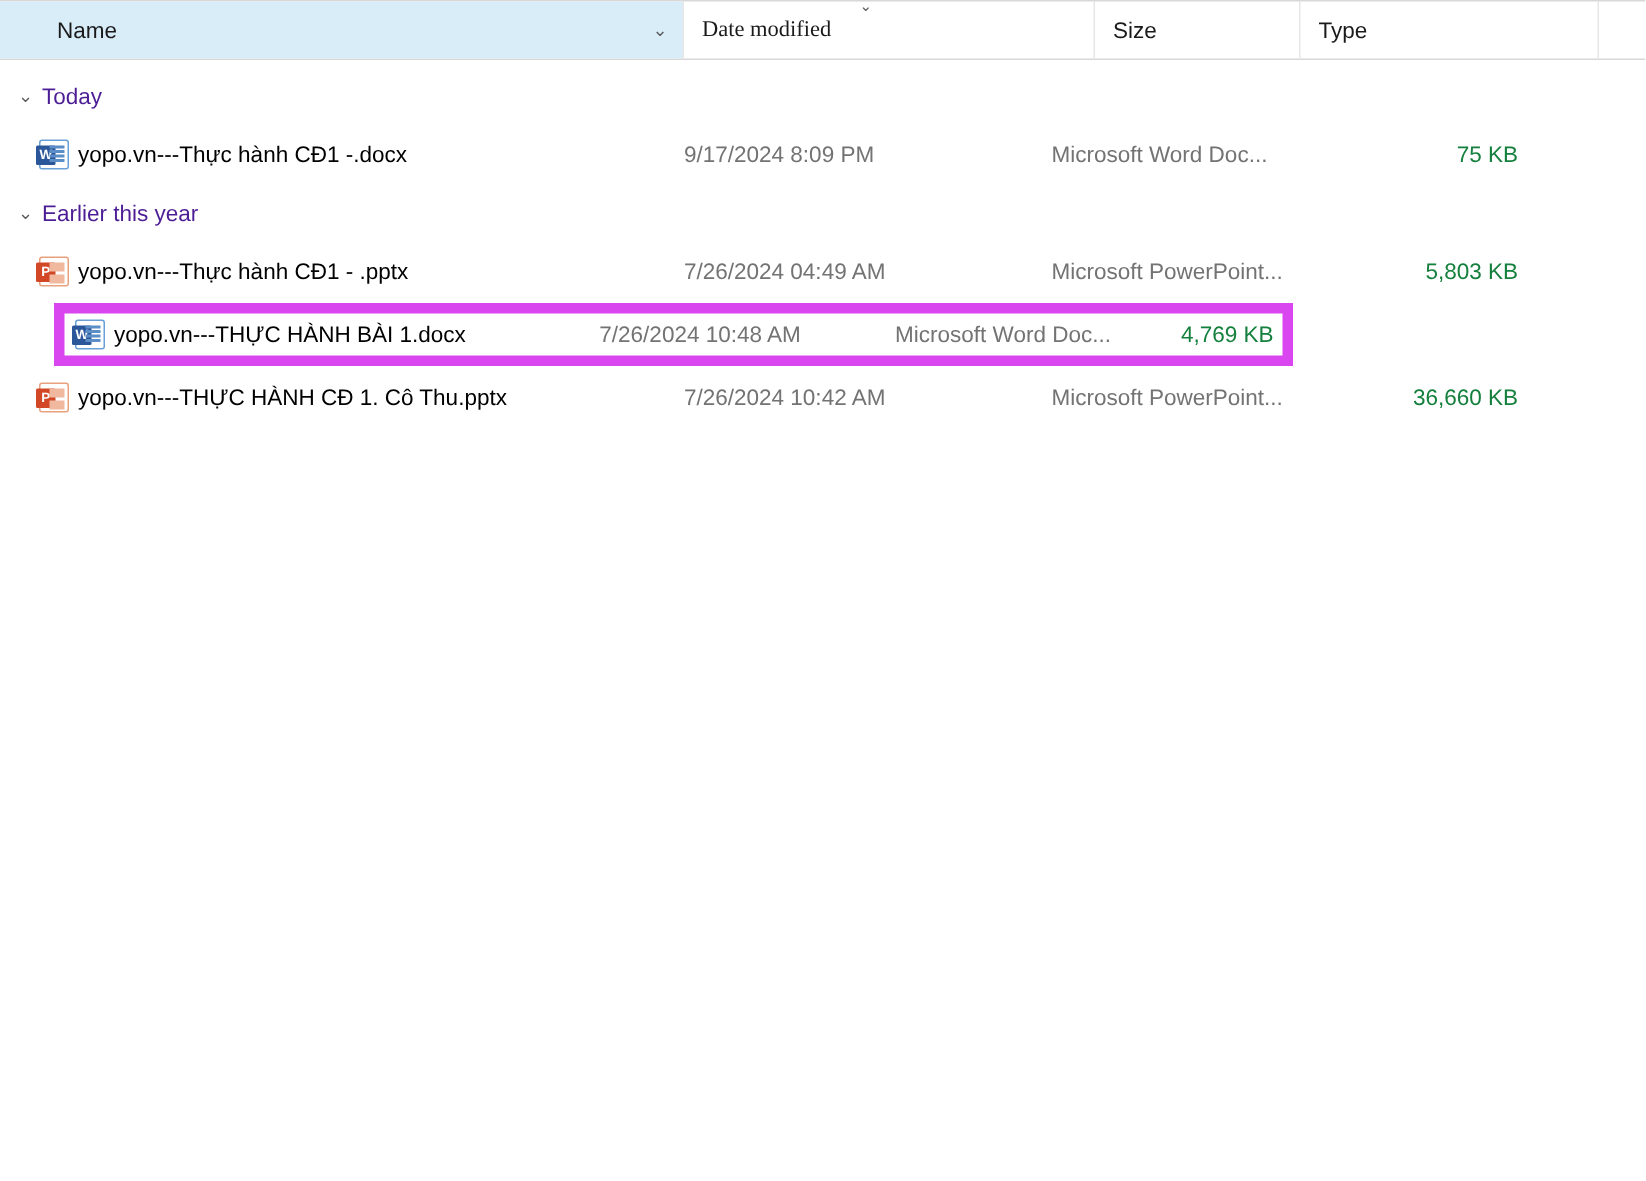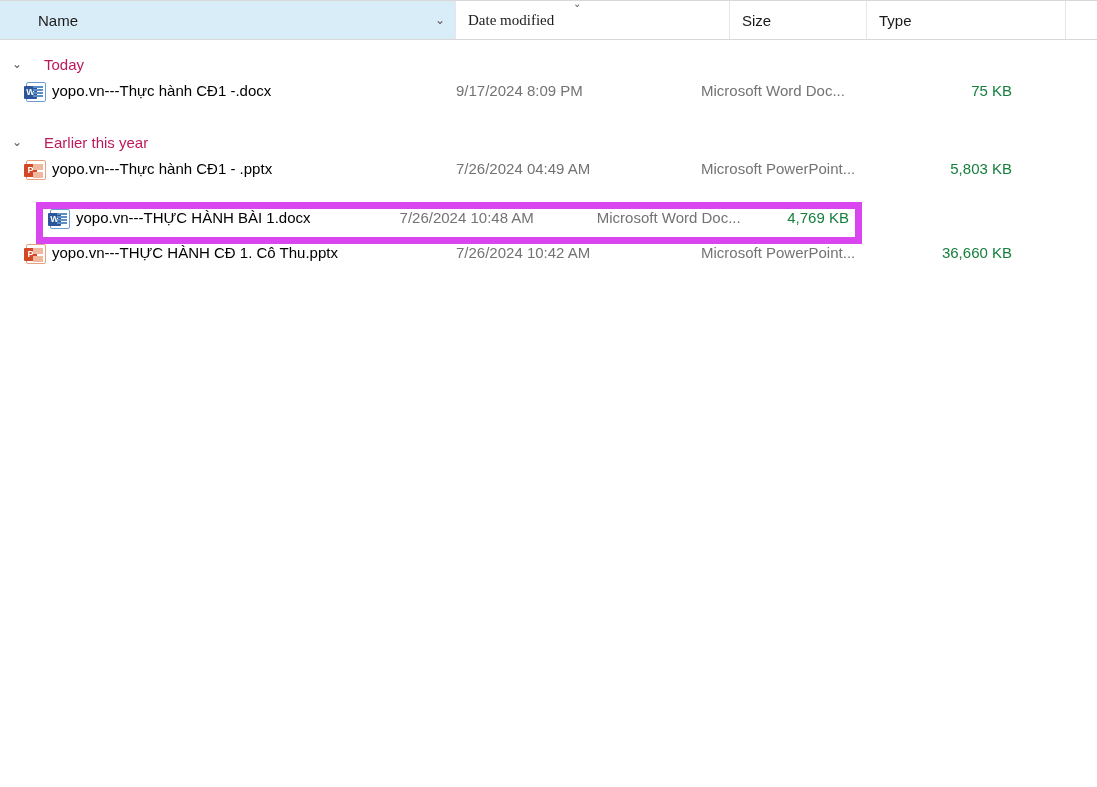--- a/index.html
+++ b/index.html
@@ -58,25 +58,26 @@
     padding-left: 8px;
     cursor: pointer;
   }
   .group-chevron {
     font-size: 12px;
     color: #5a5a5a;
     width: 18px;
     text-align: center;
   }
   .group-label {
-    color: #be185d;
-    margin-left: 18px;
+    color: #4c1d95;
+    margin-left: 2px;
   }
   .file-row {
     display: flex;
+    align-items: center;
     height: 42px;
     padding-left: 8px;
     cursor: pointer;
   }
   .file-row.selected {
     border: 7px solid #d946ef;
     margin-left: 36px;
     padding-left: 7px;
     width: 826px;
   }

